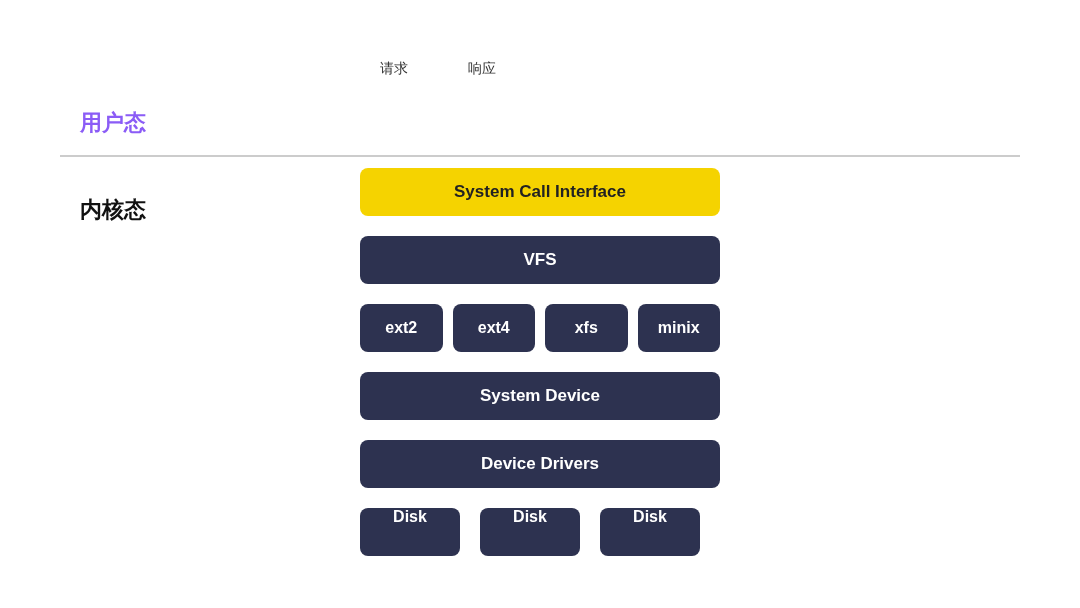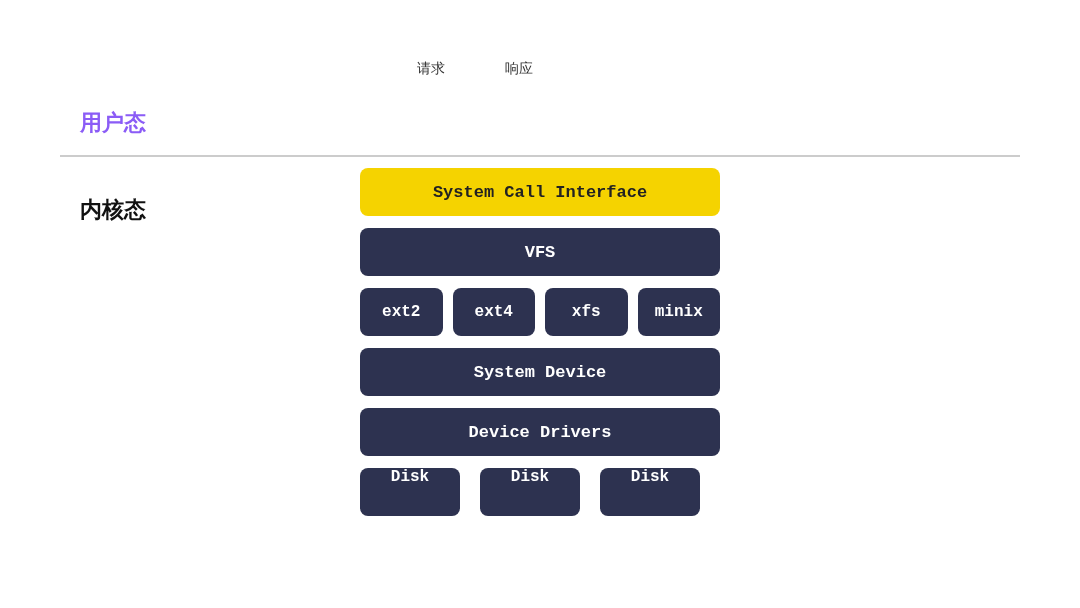--- a/index.html
+++ b/index.html
@@ -15,21 +15,20 @@
       font-family: -apple-system, BlinkMacSystemFont, 'Segoe UI', sans-serif;
       overflow: hidden;
       position: relative;
     }
 
     .user-state-section {
       position: absolute;
       top: 60px;
       left: 0;
       right: 8px;
-      margin-left: 37px;
     }
 
     .request-response {
       display: flex;
       gap: 60px;
       justify-content: flex-start;
       margin-left: 380px;
       margin-bottom: 16px;
     }
 
@@ -72,23 +71,22 @@
       color: #111;
     }
 
     .diagram-container {
       position: absolute;
       left: 360px;
       top: 168px;
       display: flex;
       flex-direction: column;
       align-items: center;
-      gap: 12px;
+      gap: 20px;
       width: 360px;
-      font-family: Liberation Mono, monospace;
     }
 
     .block-yellow {
       background: #f5d300;
       border-radius: 8px;
       width: 100%;
       height: 48px;
       display: flex;
       align-items: center;
       justify-content: center;

